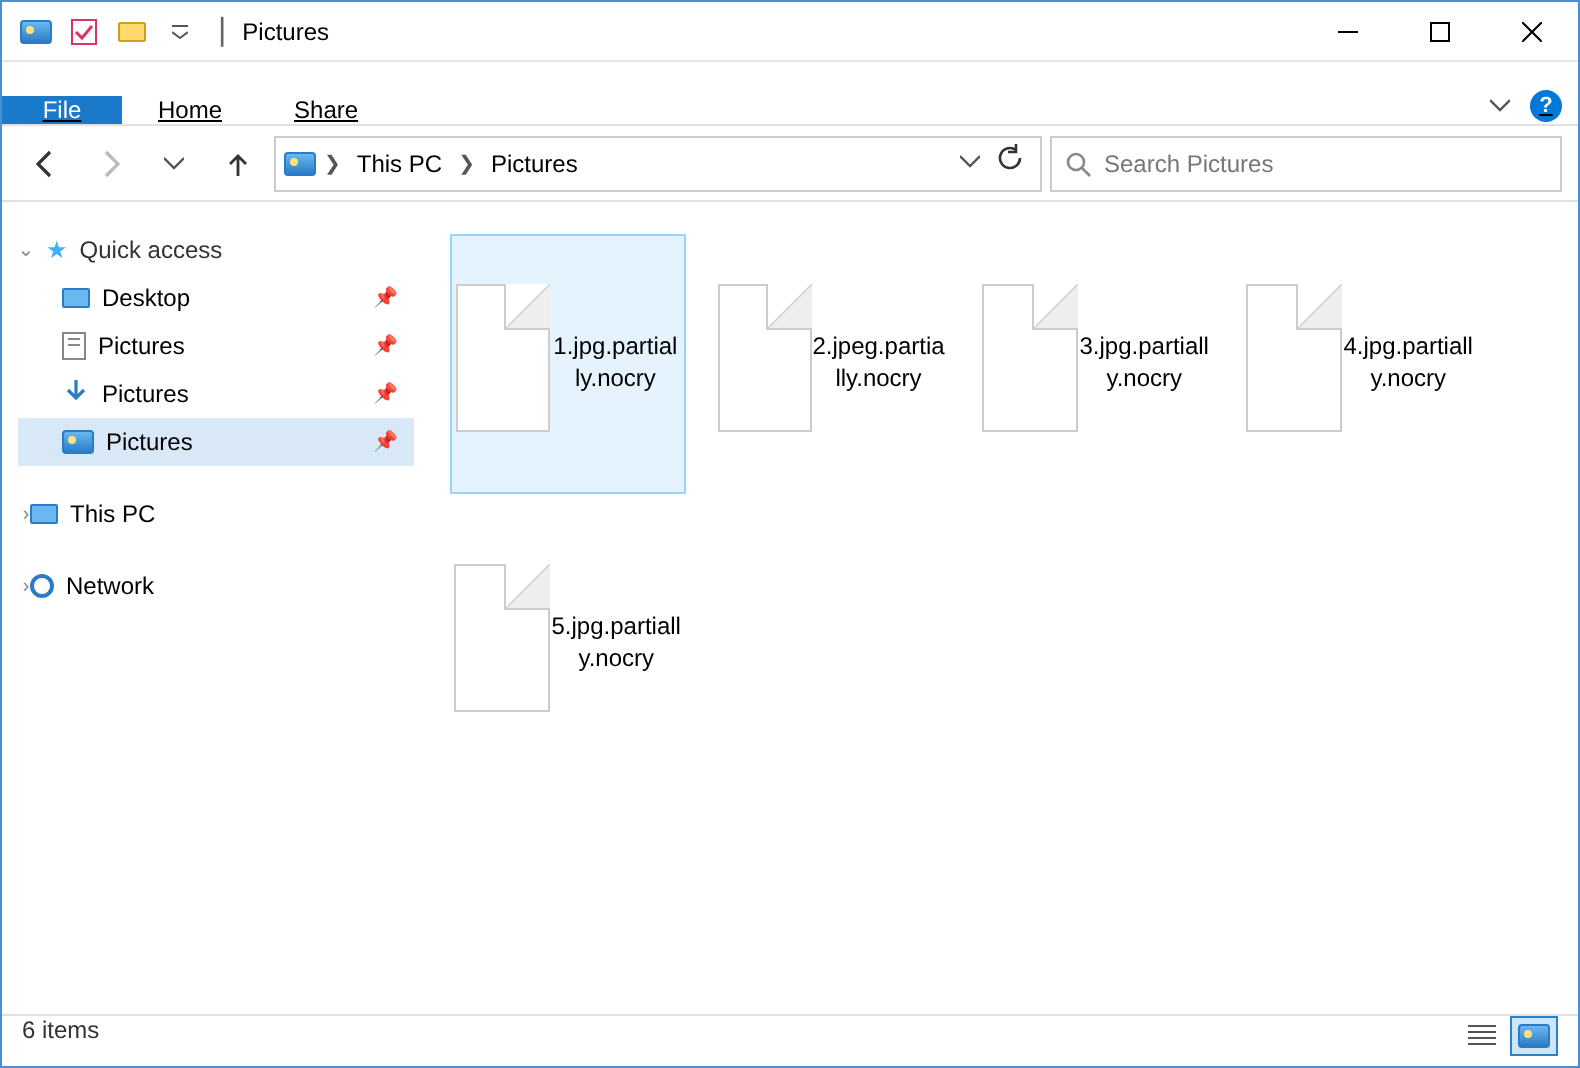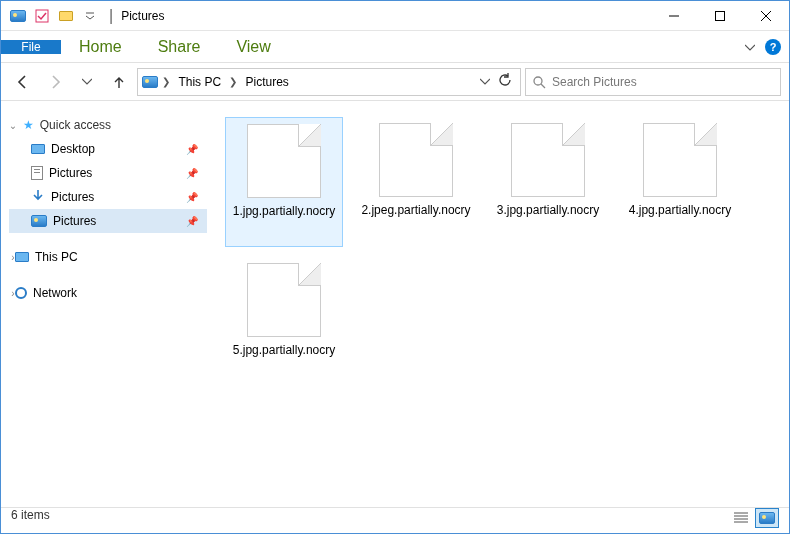--- a/index.html
+++ b/index.html
@@ -4,44 +4,44 @@
   <style>
     * { margin: 0; padding: 0; box-sizing: border-box; font-family: "Segoe UI", sans-serif; }
     body { width: 790px; height: 534px; background: #fff; border: 1px solid #4a8fd6; position: relative; overflow: hidden; }
     .titlebar { height: 30px; background: #fff; display: flex; align-items: center; padding-left: 6px; border-bottom: 1px solid #e5e5e5; }
     .titlebar .qat { display: flex; align-items: center; gap: 2px; }
     .qat-icon { width: 22px; height: 22px; display: flex; align-items: center; justify-content: center; }
     .title-sep { margin: 0 8px; color: #666; }
     .titlebar .title { font-size: 12px; color: #000; }
     .window-controls { margin-left: auto; display: flex; }
     .window-controls div { width: 46px; height: 30px; display: flex; align-items: center; justify-content: center; font-family: "Segoe MDL2 Assets", sans-serif; font-size: 10px; }
-    .ribbon { height: 32px; display: flex; align-items: center; border-bottom: 1px solid #e1e1e1; }
+    .ribbon { height: 32px; display: flex; align-items: flex-end; border-bottom: 1px solid #e1e1e1; text-decoration: underline; }
     .file-tab { background: #1979ca; color: #fff; font-size: 12px; width: 60px; display: flex; align-items: center; justify-content: center; }
-    .rtab { font-size: 16px; color: #4d7c0f; padding: 0 18px; display: flex; align-items: center; }
+    .rtab { font-size: 12px; color: #000000; padding: 0 18px; display: flex; align-items: center; }
     .ribbon-right { margin-left: auto; display: flex; align-items: center; padding-right: 8px; gap: 10px; }
     .help-icon { width: 16px; height: 16px; border-radius: 50%; background: #0078d7; color: #fff; font-size: 11px; display: flex; align-items: center; justify-content: center; font-weight: bold; }
     .navbar { height: 38px; display: flex; align-items: center; padding: 4px 8px; gap: 4px; border-bottom: 1px solid #e1e1e1; }
     .nav-arrow { width: 28px; height: 28px; display: flex; align-items: center; justify-content: center; color: #555; }
     .nav-arrow.disabled { color: #b0b0b0; }
     .address-bar { flex: 1; height: 28px; border: 1px solid #ccc; display: flex; align-items: center; padding: 0 4px; gap: 4px; }
     .crumb { font-size: 12px; color: #000; padding: 2px 4px; }
     .crumb-arrow { color: #555; font-size: 10px; }
     .addr-right { margin-left: auto; display: flex; align-items: center; gap: 8px; padding-right: 4px; }
     .search-box { width: 256px; height: 28px; border: 1px solid #ccc; display: flex; align-items: center; padding: 0 6px; gap: 6px; color: #777; font-size: 12px; }
     .content { display: flex; height: calc(100% - 30px - 32px - 38px - 26px); }
     .nav-pane { width: 210px; padding: 12px 4px 4px 8px; font-size: 12px; overflow: hidden; }
     .nav-item { display: flex; align-items: center; height: 24px; padding-left: 22px; gap: 6px; position: relative; }
     .nav-item.qa { padding-left: 14px; color: #333; }
     .nav-item.qa .star { color: #3fb0ff; }
     .nav-item.selected { background: #d9e8f6; }
     .nav-item .pin { margin-left: auto; margin-right: 8px; color: #888; font-size: 10px; }
     .nav-item.root { padding-left: 6px; margin-top: 12px; }
     .nav-item .expander { position: absolute; left: -2px; color: #888; font-size: 10px; width: 12px; text-align: center; }
     .file-pane { flex: 1; padding: 16px 14px; display: flex; flex-wrap: wrap; align-content: flex-start; gap: 10px 14px; overflow: auto; }
-    .file-item { width: 118px; height: 130px; display: flex; flex-direction: column; align-items: center; padding: 6px 2px; }
+    .file-item { width: 118px; height: 130px; display: flex; flex-direction: row; align-items: center; padding: 6px 2px; }
     .file-item.selected { background: #e5f3ff; border: 1px solid #99d1ff; }
     .file-thumb { width: 74px; height: 74px; background: #fff; border: 1px solid #ccc; position: relative; margin-bottom: 6px; }
     .file-thumb::before { content: ""; position: absolute; top: -1px; right: -1px; width: 22px; height: 22px; background: linear-gradient(135deg, #fff 0%, #fff 48%, #ccc 50%, #eee 52%, #eee 100%); border-left: 1px solid #ccc; border-bottom: 1px solid #ccc; }
     .file-name { font-size: 12px; text-align: center; color: #000; line-height: 1.3; word-break: break-all; }
     .statusbar { height: 26px; border-top: 1px solid #e1e1e1; display: flex; align-items: flex-start; padding: 0 10px; font-size: 12px; color: #333; }
     .status-right { margin-left: auto; display: flex; gap: 2px; }
     .view-btn { width: 24px; height: 20px; border: 1px solid transparent; display: flex; align-items: center; justify-content: center; }
     .view-btn.active { border: 1px solid #2983cc; background: #cde6f7; }
     .mini-picicon { width: 16px; height: 12px; background: linear-gradient(#6bb7f0,#2a7cc7); border: 1px solid #2a7cc7; border-radius: 2px; position: relative; }
     .mini-picicon::after { content: ""; position: absolute; left: 2px; top: 2px; width: 4px; height: 4px; background: #ffe37a; border-radius: 50%; }
@@ -93,21 +93,20 @@
           <line x1="10" y1="0" x2="0" y2="10" stroke="#000" stroke-width="1"></line>
         </svg>
       </div>
   </div>
 </div>
 
 <div class="ribbon">
   <div class="file-tab">File</div>
   <div class="rtab">Home</div>
   <div class="rtab">Share</div>
-  <div class="rtab">View</div>
   <div class="ribbon-right">
     <span><svg width="10" height="10">
           <path d="M0 3 l5 5 l5 -5" fill="none" stroke="#555" stroke-width="1.2"></path>
         </svg></span>
     <div class="help-icon">?</div>
   </div>
 </div>
 
 <div class="navbar">
   <div class="nav-arrow">

